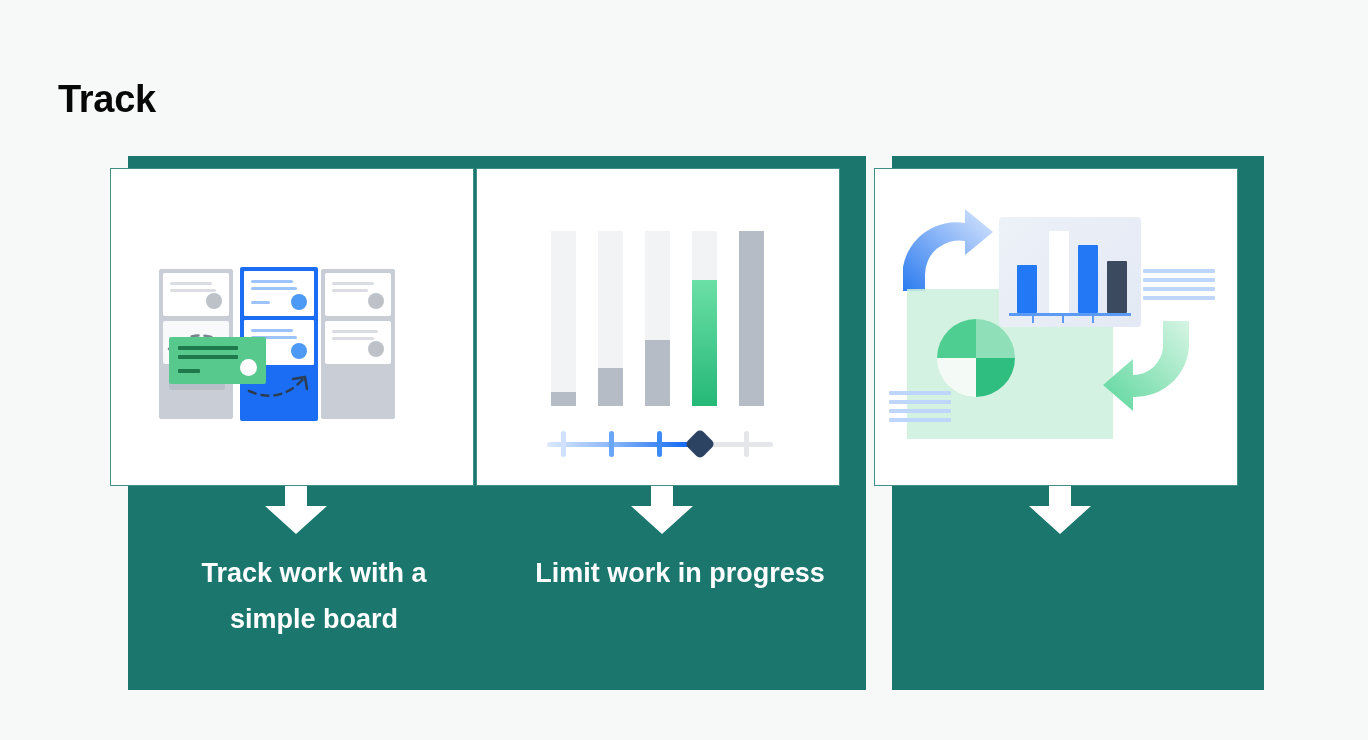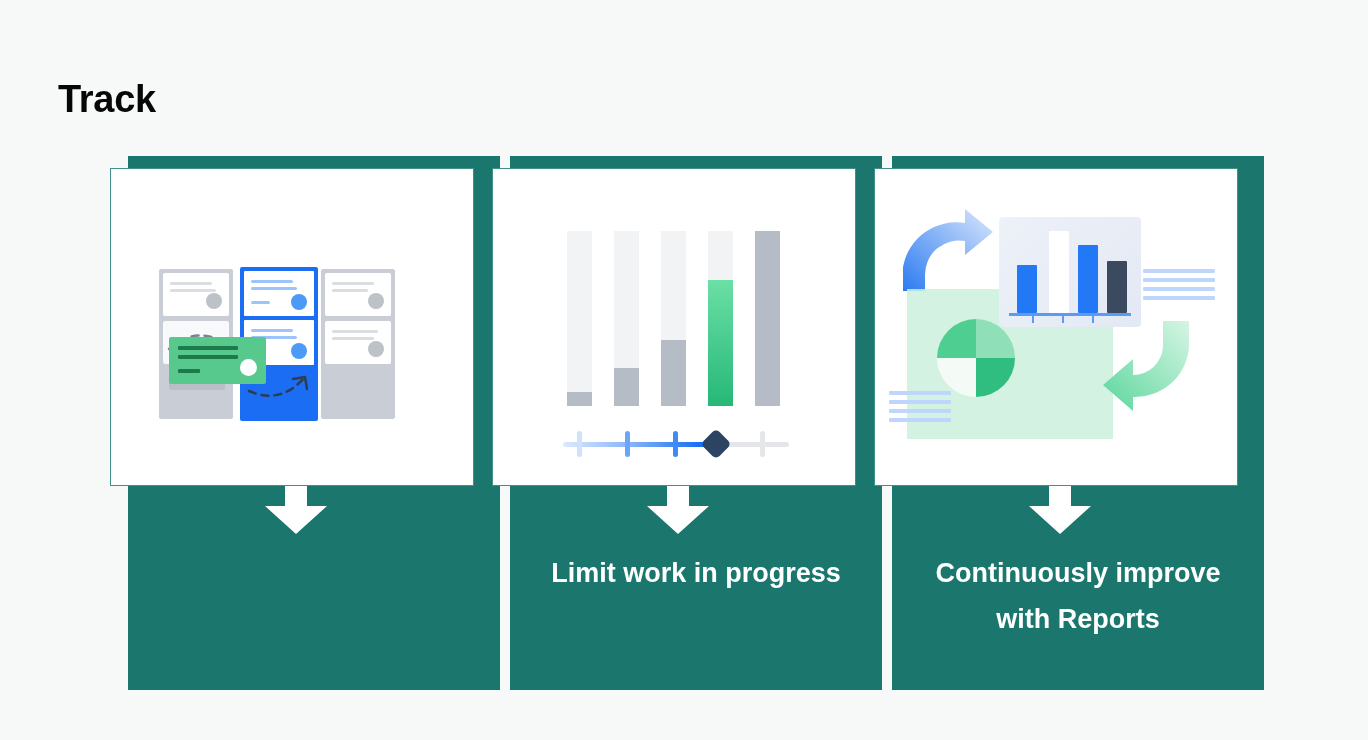--- a/index.html
+++ b/index.html
@@ -10,21 +10,21 @@
     overflow:hidden;
     position:relative;
   }
   #page-title{
     position:absolute;left:58px;top:78px;
     font-size:38px;font-weight:bold;color:#070707;
     letter-spacing:-0.3px;
   }
   .card{position:absolute;top:150px;width:372px;height:540px;}
   .card.c1{left:110px;}
-  .card.c2{left:492px;}
+  .card.c2{left:476px;}
   .card.c3{left:874px;}
 
   
   .teal-back{
     position:absolute;left:18px;top:6px;
     width:372px;height:534px;
     background:#1B776E;
   }
   
   .white-panel{
@@ -152,20 +152,23 @@
       <div class="kb-greencard">
         <div class="kb-gline" style="left:9px;top:9px;width:60px;"></div>
         <div class="kb-gline" style="left:9px;top:18px;width:60px;"></div>
         <div class="kb-gline" style="left:9px;top:32px;width:22px;"></div>
         <div class="kb-gdot"></div>
       </div>
     </div>
   </div>
 
   <div class="arrow-down"></div>
+  <div class="caption">
+    <span class="caption-text">Track work with a simple board</span>
+  </div>
 </div>
 
 <div class="card c2">
   <div class="teal-back"></div>
 
   <div class="white-panel">
     <div class="ill">
       <div class="bars-wrap">
         <div class="bar-track" style="left:0px;height:175px;">
           <div class="bar-fill" style="height:8%;"></div>
@@ -258,16 +261,13 @@
             <stop offset="100%" stop-color="#5BD69C"></stop>
           </linearGradient>
         </defs>
         <path d="M96 2 L96 28 A54 54 0 0 1 40 78 L40 92 L10 66 L40 40 L40 56 A30 30 0 0 0 70 28 L70 2 Z" fill="url(#gga)"></path>
       </svg>
 
     </div>
   </div>
 
   <div class="arrow-down"></div>
-  <div class="caption">
-    <span class="caption-text">Continuously improve with Reports</span>
-  </div>
 </div>
 
 </body></html>

